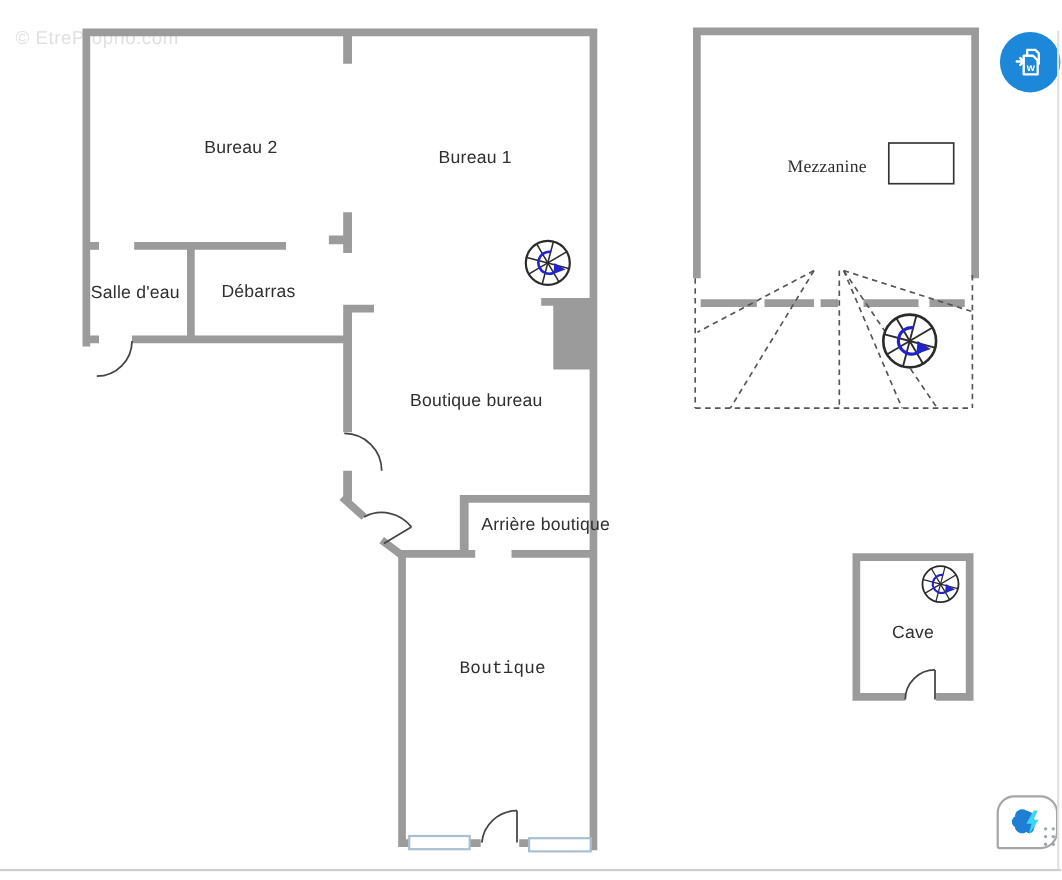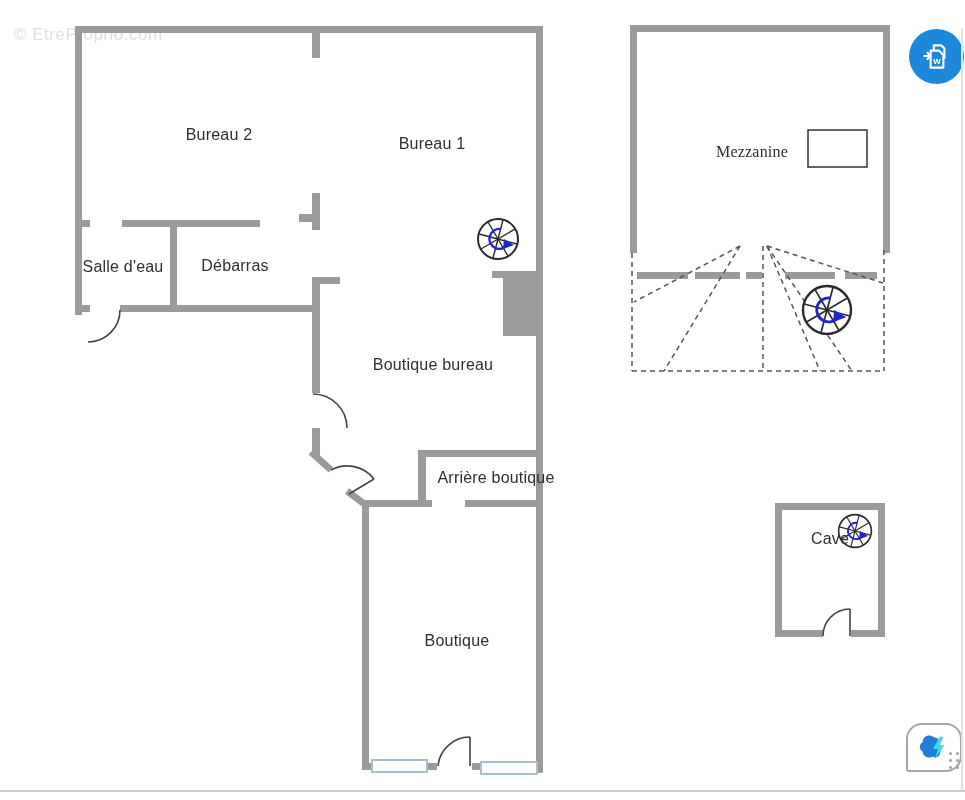--- a/index.html
+++ b/index.html
@@ -100,23 +100,23 @@
     <use href="#stair-sym" transform="translate(827,310) scale(1.2)"></use>
     <use href="#stair-sym" transform="translate(855,531) scale(0.82)"></use>
   </svg>
 
   <div class="room-label" style="left:186px;top:126px;margin-left:33px;">Bureau 2</div>
   <div class="room-label" style="left:432px;top:135px;">Bureau 1</div>
   <div class="room-label" style="left:123px;top:258px;">Salle d'eau</div>
   <div class="room-label" style="left:235px;top:257px;">Débarras</div>
   <div class="room-label" style="left:433px;top:356px;">Boutique bureau</div>
   <div class="room-label" style="left:496px;top:469px;">Arrière boutique</div>
-  <div class="room-label" style="left:457px;top:632px;">Boutique</div>
+  <div class="room-label" style="left:457px;top:599px;font-family:Liberation Mono, monospace;">Boutique</div>
   <div class="room-label" style="left:752px;top:143px;font-family:Liberation Serif, serif;">Mezzanine</div>
-  <div class="room-label" style="left:830px;top:530px;">Cave</div>
+  <div class="room-label" style="left:830px;top:567px;">Cave</div>
 
   <div id="word-btn">
     <svg width="36" height="36" viewBox="0 0 34 34">
       <g fill="none" stroke="#ffffff" stroke-width="2" stroke-linecap="round" stroke-linejoin="round">
         <path d="M14,10 v-4 h7 l3,3 v9"></path>
         <path d="M11,11 h8 l4,4 v12 h-12 z"></path>
         <path d="M5,16 h5 M8,13 l3,3 -3,3"></path>
       </g>
       <text x="17" y="24" fill="#ffffff" font-size="9" font-weight="bold" text-anchor="middle" font-family="Liberation Sans, sans-serif">w</text>
     </svg>

